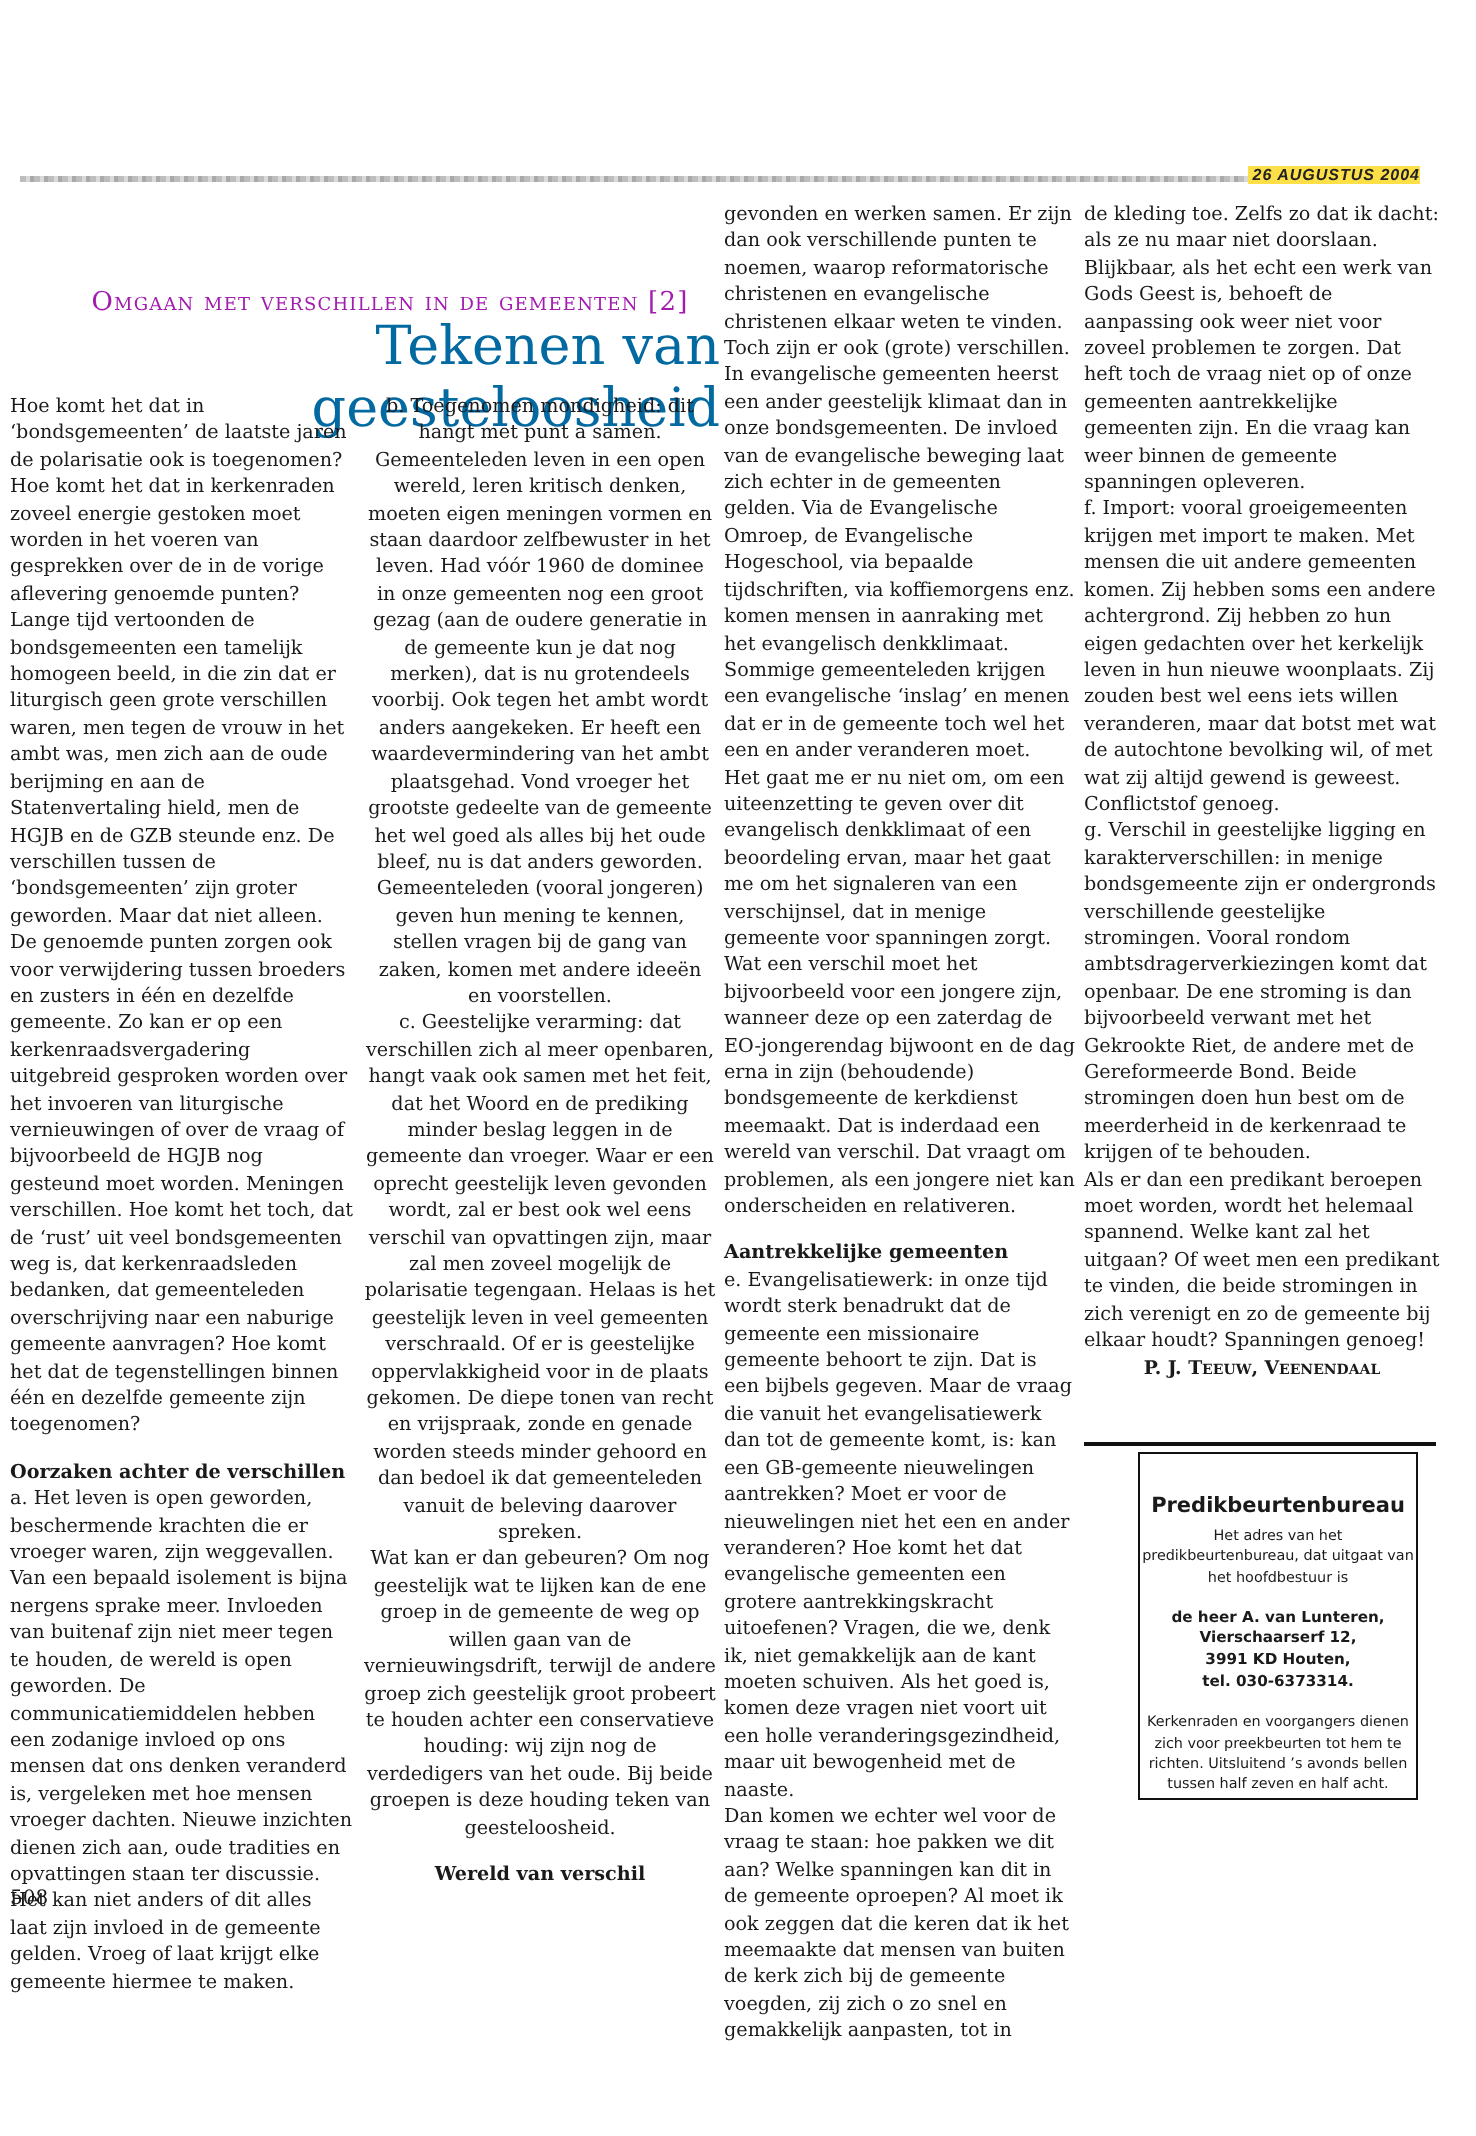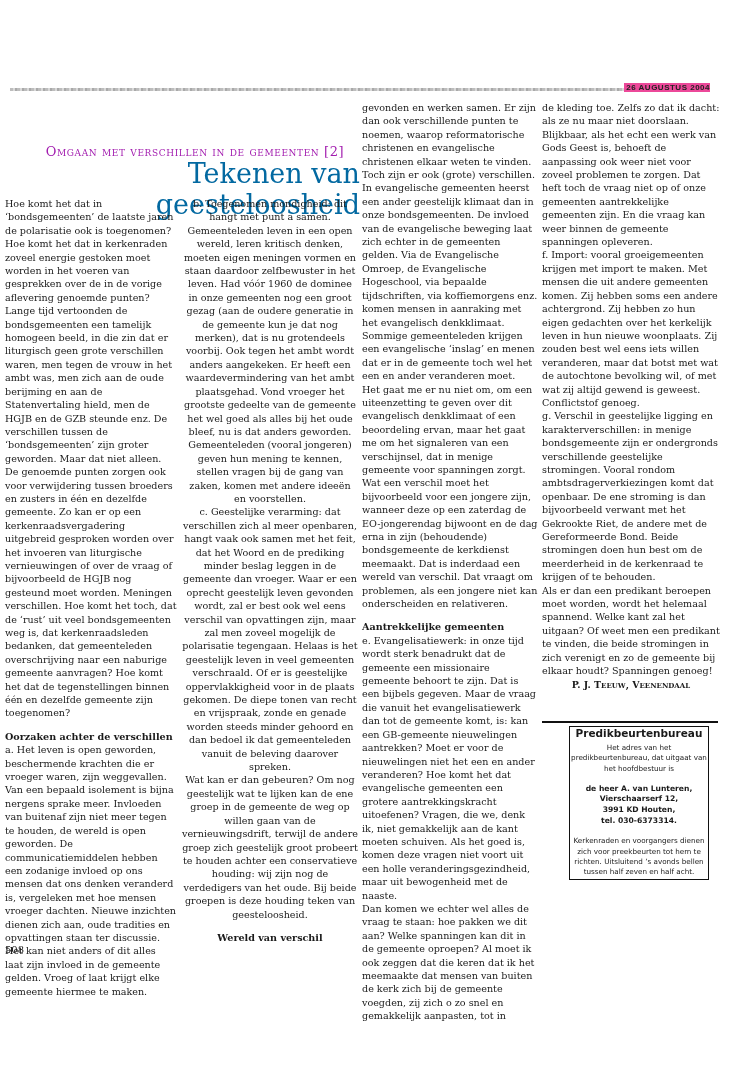--- a/index.html
+++ b/index.html
@@ -1,37 +1,37 @@
 <!DOCTYPE html>
 <html><head>
 <meta charset="utf-8">
 <style>
   html, body { margin: 0; padding: 0; background: #ffffff; }
   body { width: 738px; height: 1068px; position: relative; overflow: hidden;
          font-family: "DejaVu Serif", "Liberation Serif", serif; color: #1a1a1a; }
   .topline { position: absolute; left: 10px; top: 88px; width: 700px; height: 3px;
              background: repeating-linear-gradient(90deg, #bdbdbd 0 3px, #d9d9d9 3px 5px, #a9a9a9 5px 7px); }
   .date { position: absolute; right: 28px; top: 83px; font-family: "Liberation Sans", sans-serif;
-          font-size: 8px; font-weight: bold; color: #222; letter-spacing: 0.5px; background: #ec4899; padding-left: 2px; }
+          font-size: 8px; font-weight: bold; font-style: italic; color: #222; letter-spacing: 0.5px; background: #fde047; padding-left: 2px; }
   .kicker { position: absolute; left: 30px; top: 144px; width: 330px; text-align: center;
             font-size: 13px; font-variant: small-caps; letter-spacing: 0.6px; color: #a21caf; }
   .title { position: absolute; left: 30px; top: 158px; width: 330px; text-align: right;
            font-size: 27px; color: #0369a1; }
   .col { position: absolute; font-size: 9.6px; line-height: 13.4px; text-align: left; }
   .col p { margin: 0; }
   .col h3 { margin: 10px 0 0 0; font-size: 9.6px; font-weight: bold; line-height: 13.4px; }
   .c1 { left: 5px; top: 197px; width: 172px; }
   .c2 { left: 182px; top: 197px; width: 176px; text-align: center; }
   .c3 { left: 362px; top: 101px; width: 176px; }
   .c4 { left: 542px; top: 101px; width: 178px; }
   .byline { text-align: center; font-weight: bold; font-variant: small-caps; font-size: 9.4px; margin-top: 1px !important; }
   .rule { position: absolute; left: 542px; top: 721px; width: 176px; height: 2px; background: #111; }
   .pagenum { position: absolute; left: 5px; top: 944px; font-size: 10px; }
   .box { position: absolute; left: 569px; top: 726px; width: 138px; height: 152px; border: 1.5px solid #111;
-         font-family: "DejaVu Sans", "Liberation Sans", sans-serif; text-align: center; padding-top: 0; }
+         font-family: "DejaVu Sans", "Liberation Sans", sans-serif; text-align: center; padding-top: 20px; }
   .box-title { font-weight: bold; font-size: 10.5px; margin-bottom: 4px; }
   .box-body, .box-foot { font-size: 7.2px; line-height: 10.3px; }
   .box-addr { font-size: 7.6px; line-height: 10.6px; font-weight: bold; margin: 10px 0; }
 </style>
 </head>
 <body>
 
 <div class="topline"></div>
 <div class="date">26 AUGUSTUS 2004</div>
 
@@ -49,21 +49,21 @@
   <p>c. Geestelijke verarming: dat verschillen zich al meer openbaren, hangt vaak ook samen met het feit, dat het Woord en de prediking minder beslag leggen in de gemeente dan vroeger. Waar er een oprecht geestelijk leven gevonden wordt, zal er best ook wel eens verschil van opvattingen zijn, maar zal men zoveel mogelijk de polarisatie tegengaan. Helaas is het geestelijk leven in veel gemeenten verschraald. Of er is geestelijke oppervlakkigheid voor in de plaats gekomen. De diepe tonen van recht en vrijspraak, zonde en genade worden steeds minder gehoord en dan bedoel ik dat gemeenteleden vanuit de beleving daarover spreken.</p>
   <p>Wat kan er dan gebeuren? Om nog geestelijk wat te lijken kan de ene groep in de gemeente de weg op willen gaan van de vernieuwingsdrift, terwijl de andere groep zich geestelijk groot probeert te houden achter een conservatieve houding: wij zijn nog de verdedigers van het oude. Bij beide groepen is deze houding teken van geesteloosheid.</p>
   <h3>Wereld van verschil</h3>
 </div>
 
 <div class="col c3">
   <p>gevonden en werken samen. Er zijn dan ook verschillende punten te noemen, waarop reformatorische christenen en evangelische christenen elkaar weten te vinden. Toch zijn er ook (grote) verschillen. In evangelische gemeenten heerst een ander geestelijk klimaat dan in onze bondsgemeenten. De invloed van de evangelische beweging laat zich echter in de gemeenten gelden. Via de Evangelische Omroep, de Evangelische Hogeschool, via bepaalde tijdschriften, via koffiemorgens enz. komen mensen in aanraking met het evangelisch denkklimaat. Sommige gemeenteleden krijgen een evangelische ‘inslag’ en menen dat er in de gemeente toch wel het een en ander veranderen moet.</p>
   <p>Het gaat me er nu niet om, om een uiteenzetting te geven over dit evangelisch denkklimaat of een beoordeling ervan, maar het gaat me om het signaleren van een verschijnsel, dat in menige gemeente voor spanningen zorgt. Wat een verschil moet het bijvoorbeeld voor een jongere zijn, wanneer deze op een zaterdag de EO-jongerendag bijwoont en de dag erna in zijn (behoudende) bondsgemeente de kerkdienst meemaakt. Dat is inderdaad een wereld van verschil. Dat vraagt om problemen, als een jongere niet kan onderscheiden en relativeren.</p>
   <h3>Aantrekkelijke gemeenten</h3>
   <p>e. Evangelisatiewerk: in onze tijd wordt sterk benadrukt dat de gemeente een missionaire gemeente behoort te zijn. Dat is een bijbels gegeven. Maar de vraag die vanuit het evangelisatiewerk dan tot de gemeente komt, is: kan een GB-gemeente nieuwelingen aantrekken? Moet er voor de nieuwelingen niet het een en ander veranderen? Hoe komt het dat evangelische gemeenten een grotere aantrekkingskracht uitoefenen? Vragen, die we, denk ik, niet gemakkelijk aan de kant moeten schuiven. Als het goed is, komen deze vragen niet voort uit een holle veranderingsgezindheid, maar uit bewogenheid met de naaste.</p>
-  <p>Dan komen we echter wel alles de vraag te staan: hoe pakken we dit aan? Welke spanningen kan dit in de gemeente oproepen? Al moet ik ook zeggen dat die keren dat ik het meemaakte dat mensen van buiten de kerk zich bij de gemeente voegden, zij zich o zo snel en gemakkelijk aanpasten, tot in</p>
+  <p>Dan komen we echter wel voor de vraag te staan: hoe pakken we dit aan? Welke spanningen kan dit in de gemeente oproepen? Al moet ik ook zeggen dat die keren dat ik het meemaakte dat mensen van buiten de kerk zich bij de gemeente voegden, zij zich o zo snel en gemakkelijk aanpasten, tot in</p>
 </div>
 
 <div class="col c4">
   <p>de kleding toe. Zelfs zo dat ik dacht: als ze nu maar niet doorslaan. Blijkbaar, als het echt een werk van Gods Geest is, behoeft de aanpassing ook weer niet voor zoveel problemen te zorgen. Dat heft toch de vraag niet op of onze gemeenten aantrekkelijke gemeenten zijn. En die vraag kan weer binnen de gemeente spanningen opleveren.</p>
   <p>f. Import: vooral groeigemeenten krijgen met import te maken. Met mensen die uit andere gemeenten komen. Zij hebben soms een andere achtergrond. Zij hebben zo hun eigen gedachten over het kerkelijk leven in hun nieuwe woonplaats. Zij zouden best wel eens iets willen veranderen, maar dat botst met wat de autochtone bevolking wil, of met wat zij altijd gewend is geweest. Conflictstof genoeg.</p>
   <p>g. Verschil in geestelijke ligging en karakterverschillen: in menige bondsgemeente zijn er ondergronds verschillende geestelijke stromingen. Vooral rondom ambtsdragerverkiezingen komt dat openbaar. De ene stroming is dan bijvoorbeeld verwant met het Gekrookte Riet, de andere met de Gereformeerde Bond. Beide stromingen doen hun best om de meerderheid in de kerkenraad te krijgen of te behouden.</p>
   <p>Als er dan een predikant beroepen moet worden, wordt het helemaal spannend. Welke kant zal het uitgaan? Of weet men een predikant te vinden, die beide stromingen in zich verenigt en zo de gemeente bij elkaar houdt? Spanningen genoeg!</p>
   <p class="byline">P. J. Teeuw, Veenendaal</p>
 </div>
 

